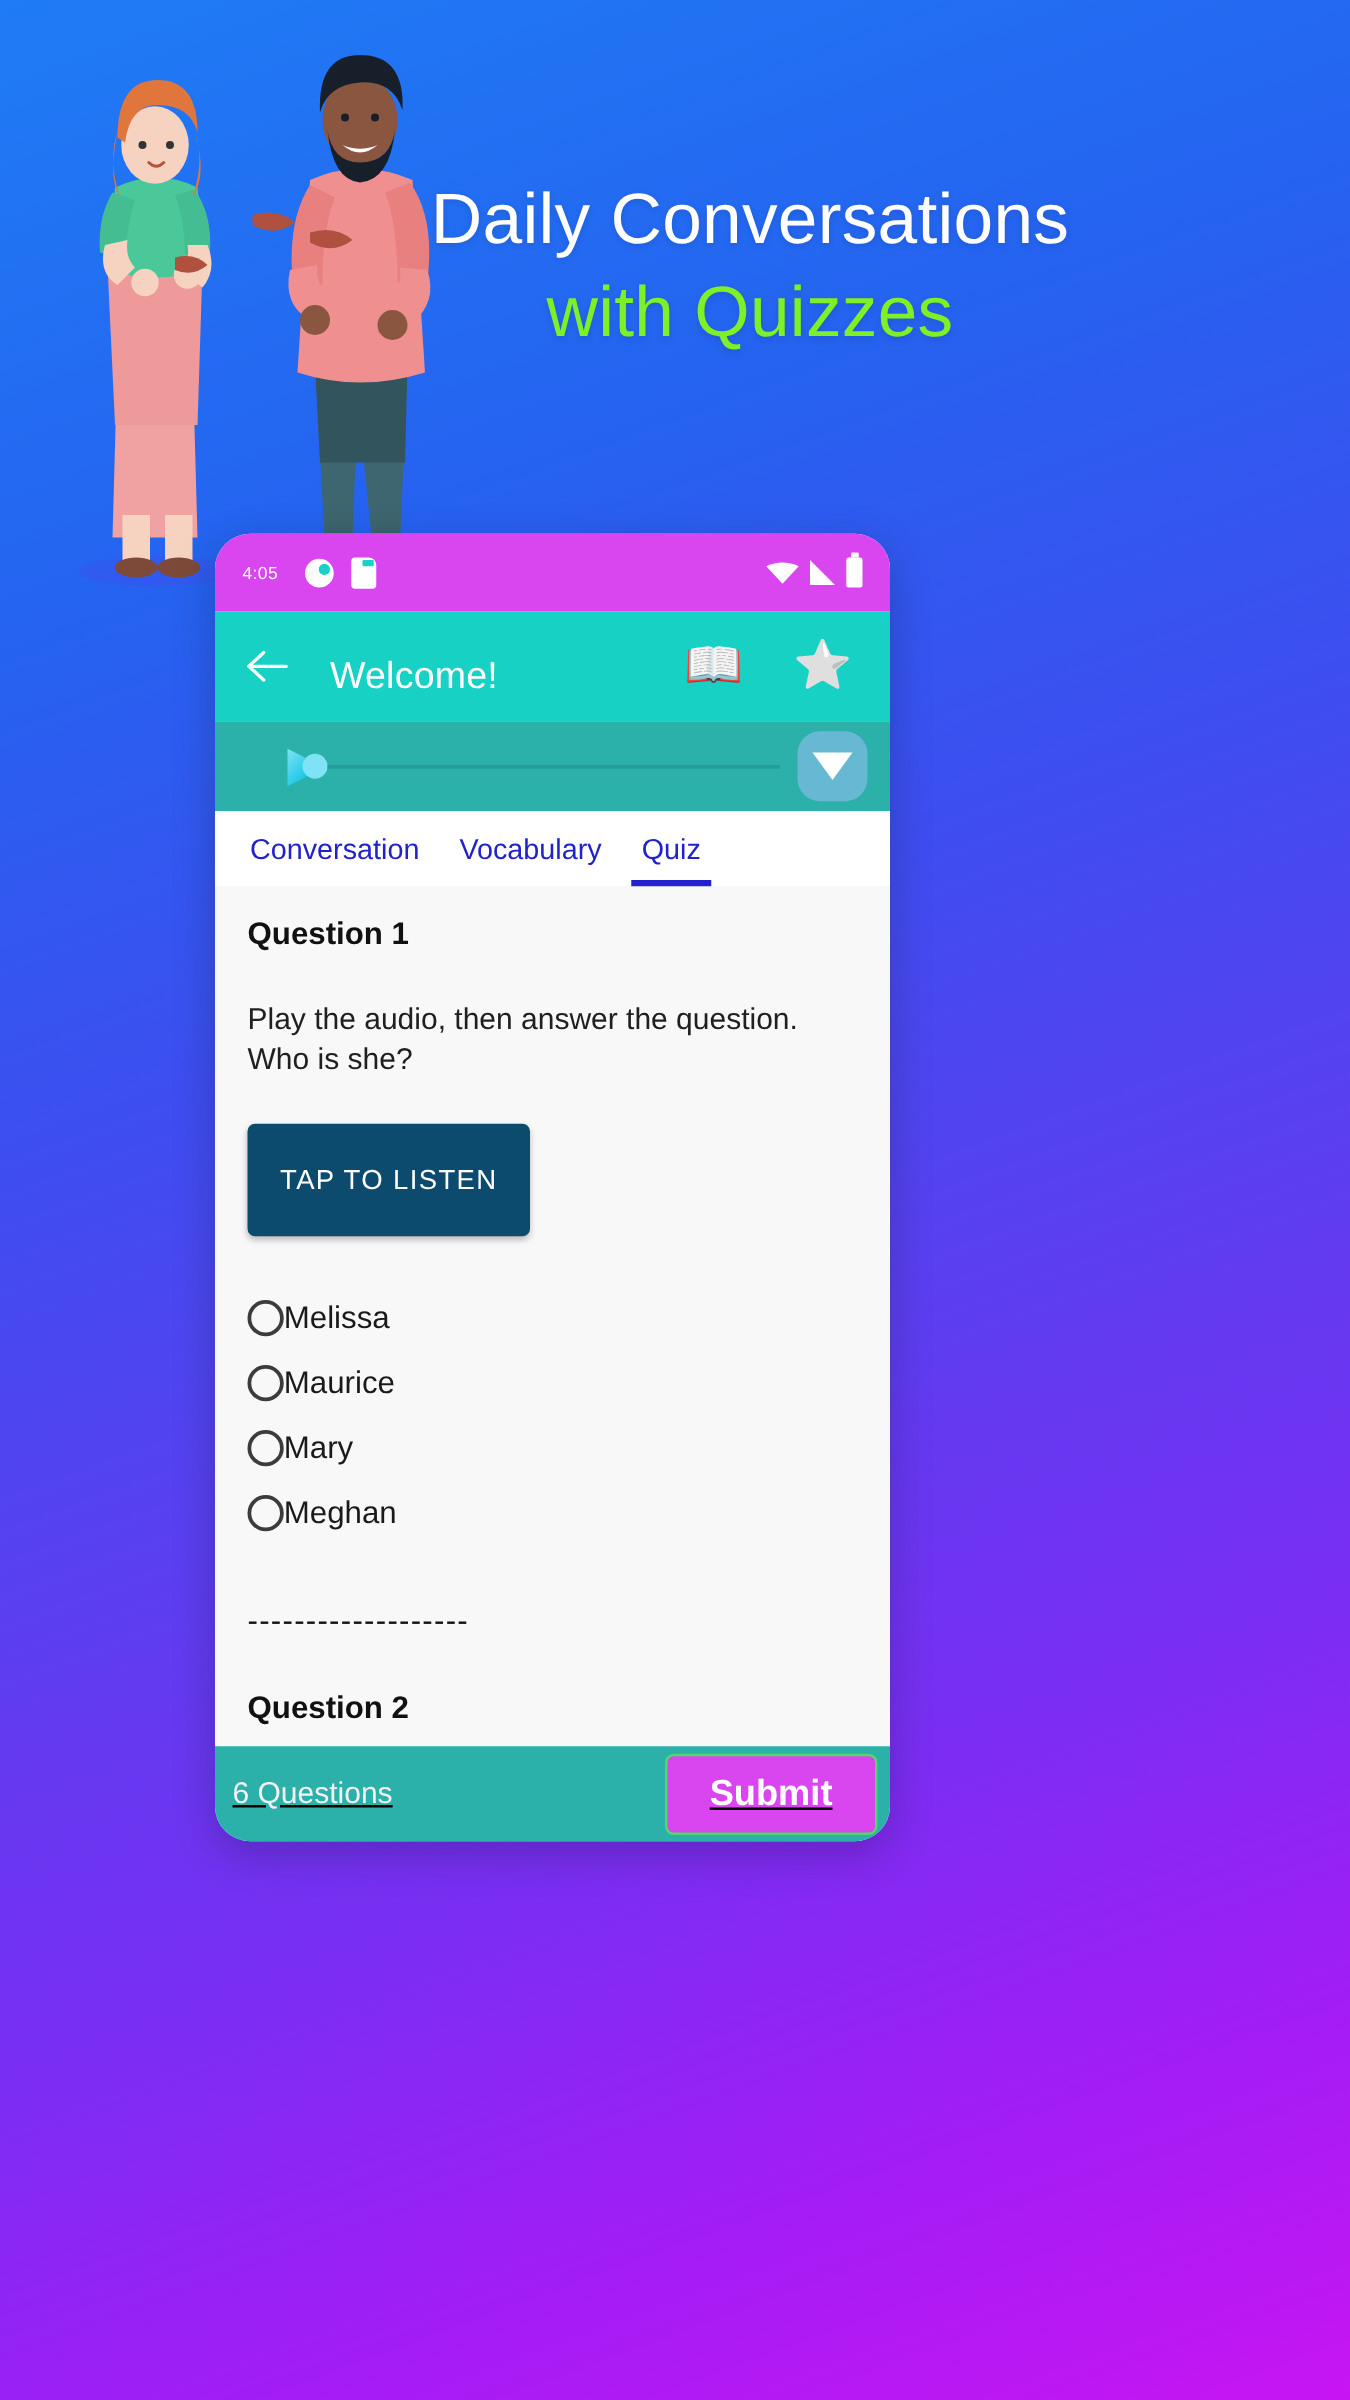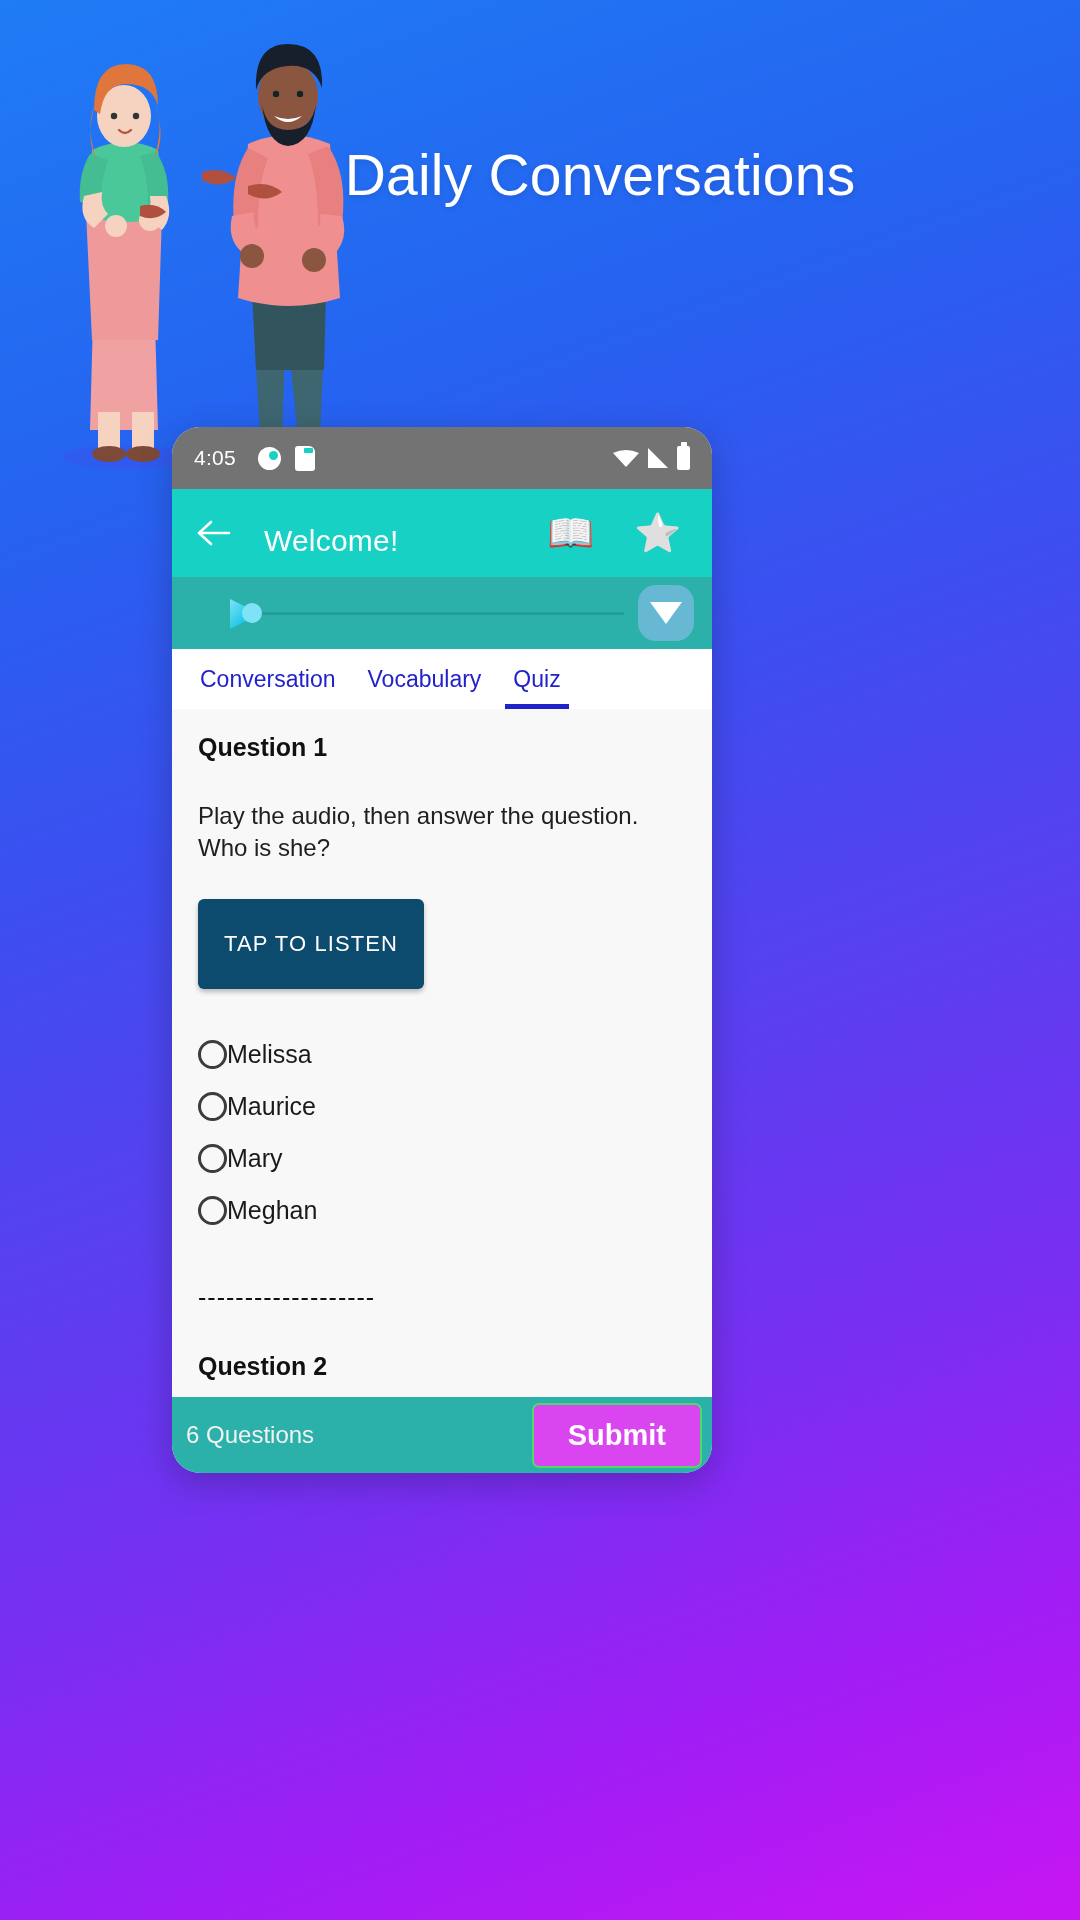--- a/index.html
+++ b/index.html
@@ -37,23 +37,23 @@
     width:540px; height:1046px;
     border-radius:28px;
     overflow:hidden;
     box-shadow:0 10px 34px rgba(0,0,0,.22);
     background:#f7f8f8;
     display:flex; flex-direction:column;
   }
 
   
   .statusbar {
-    height:62px; background:#737373; color:#fff;
+    height:62px; background:#d946ef; color:#fff;
     display:flex; align-items:center; padding:0 22px;
-    font-size:21px; flex:none;
+    font-size:14px; flex:none;
   }
   .sb-time { letter-spacing:.3px; }
   .sb-icons-left { display:flex; align-items:center; gap:14px; margin-left:22px; }
   .sb-spacer { flex:1; }
   .sb-icons-right { display:flex; align-items:center; gap:9px; }
 
   .ic-dnd { width:23px; height:23px; border-radius:50%; background:#fff; position:relative; }
   .ic-dnd::after { content:""; position:absolute; left:11px; top:4px; width:9px; height:9px;
      border-radius:50%; background:#17d1c4; }
   .ic-sd { width:20px; height:25px; background:#fff; border-radius:3px 6px 3px 3px; position:relative; }
@@ -118,21 +118,21 @@
   }
   .options { margin-top:40px; }
   .opt { display:flex; align-items:center; height:52px; cursor:pointer; }
   .radio { width:29px; height:29px; border-radius:50%; border:3px solid #3c3c3c; flex:none; }
   .opt-label { font-size:25px; color:#1a1a1a; }
   .dashes { font-size:25px; color:#111; letter-spacing:1px; margin:46px 0 40px; font-weight:500; }
 
   
   .bottombar {
     height:76px; background:#2bb0aa; display:flex; align-items:center;
-    justify-content:space-between; padding:0 10px 0 14px; flex:none;
+    justify-content:space-between; padding:0 10px 0 14px; flex:none;text-decoration:underline;
   }
   .q-count { color:#f2f2f2; font-size:24px; }
   .submit-btn {
     background:#d946ef; color:#fff; font-size:29px; font-weight:bold;
     border:2px solid #4fd96a; border-radius:7px; padding:14px 34px;
     cursor:pointer; font-family:inherit;text-align:right;
   }
 </style>
 </head>
 <body>
@@ -183,20 +183,21 @@
     <path d="M236 70 q-2 -46 32 -46 q36 0 34 44 q-8 -24 -34 -22 q-26 2 -32 24 Z" fill="#17202a"></path>
     <path d="M242 84 q4 40 26 42 q24 -2 28 -42 q-4 26 -28 26 q-22 0 -26 -26 Z" fill="#17202a"></path>
     <circle cx="256" cy="74" r="3.2" fill="#17202a"></circle>
     <circle cx="280" cy="74" r="3.2" fill="#17202a"></circle>
     <path d="M254 96 q14 12 28 0 q-14 6 -28 0 Z" fill="#ffffff"></path>
   </g>
 </svg>
 
 <div class="headline">
   <span>Daily Conversations</span>
+  <span class="line2">with Quizzes</span>
 </div>
 
 <div id="phone">
 
   <div class="statusbar">
     <span class="sb-time">4:05</span>
     <span class="sb-icons-left">
       <span class="ic-dnd"></span>
       <span class="ic-sd"></span>
     </span>

